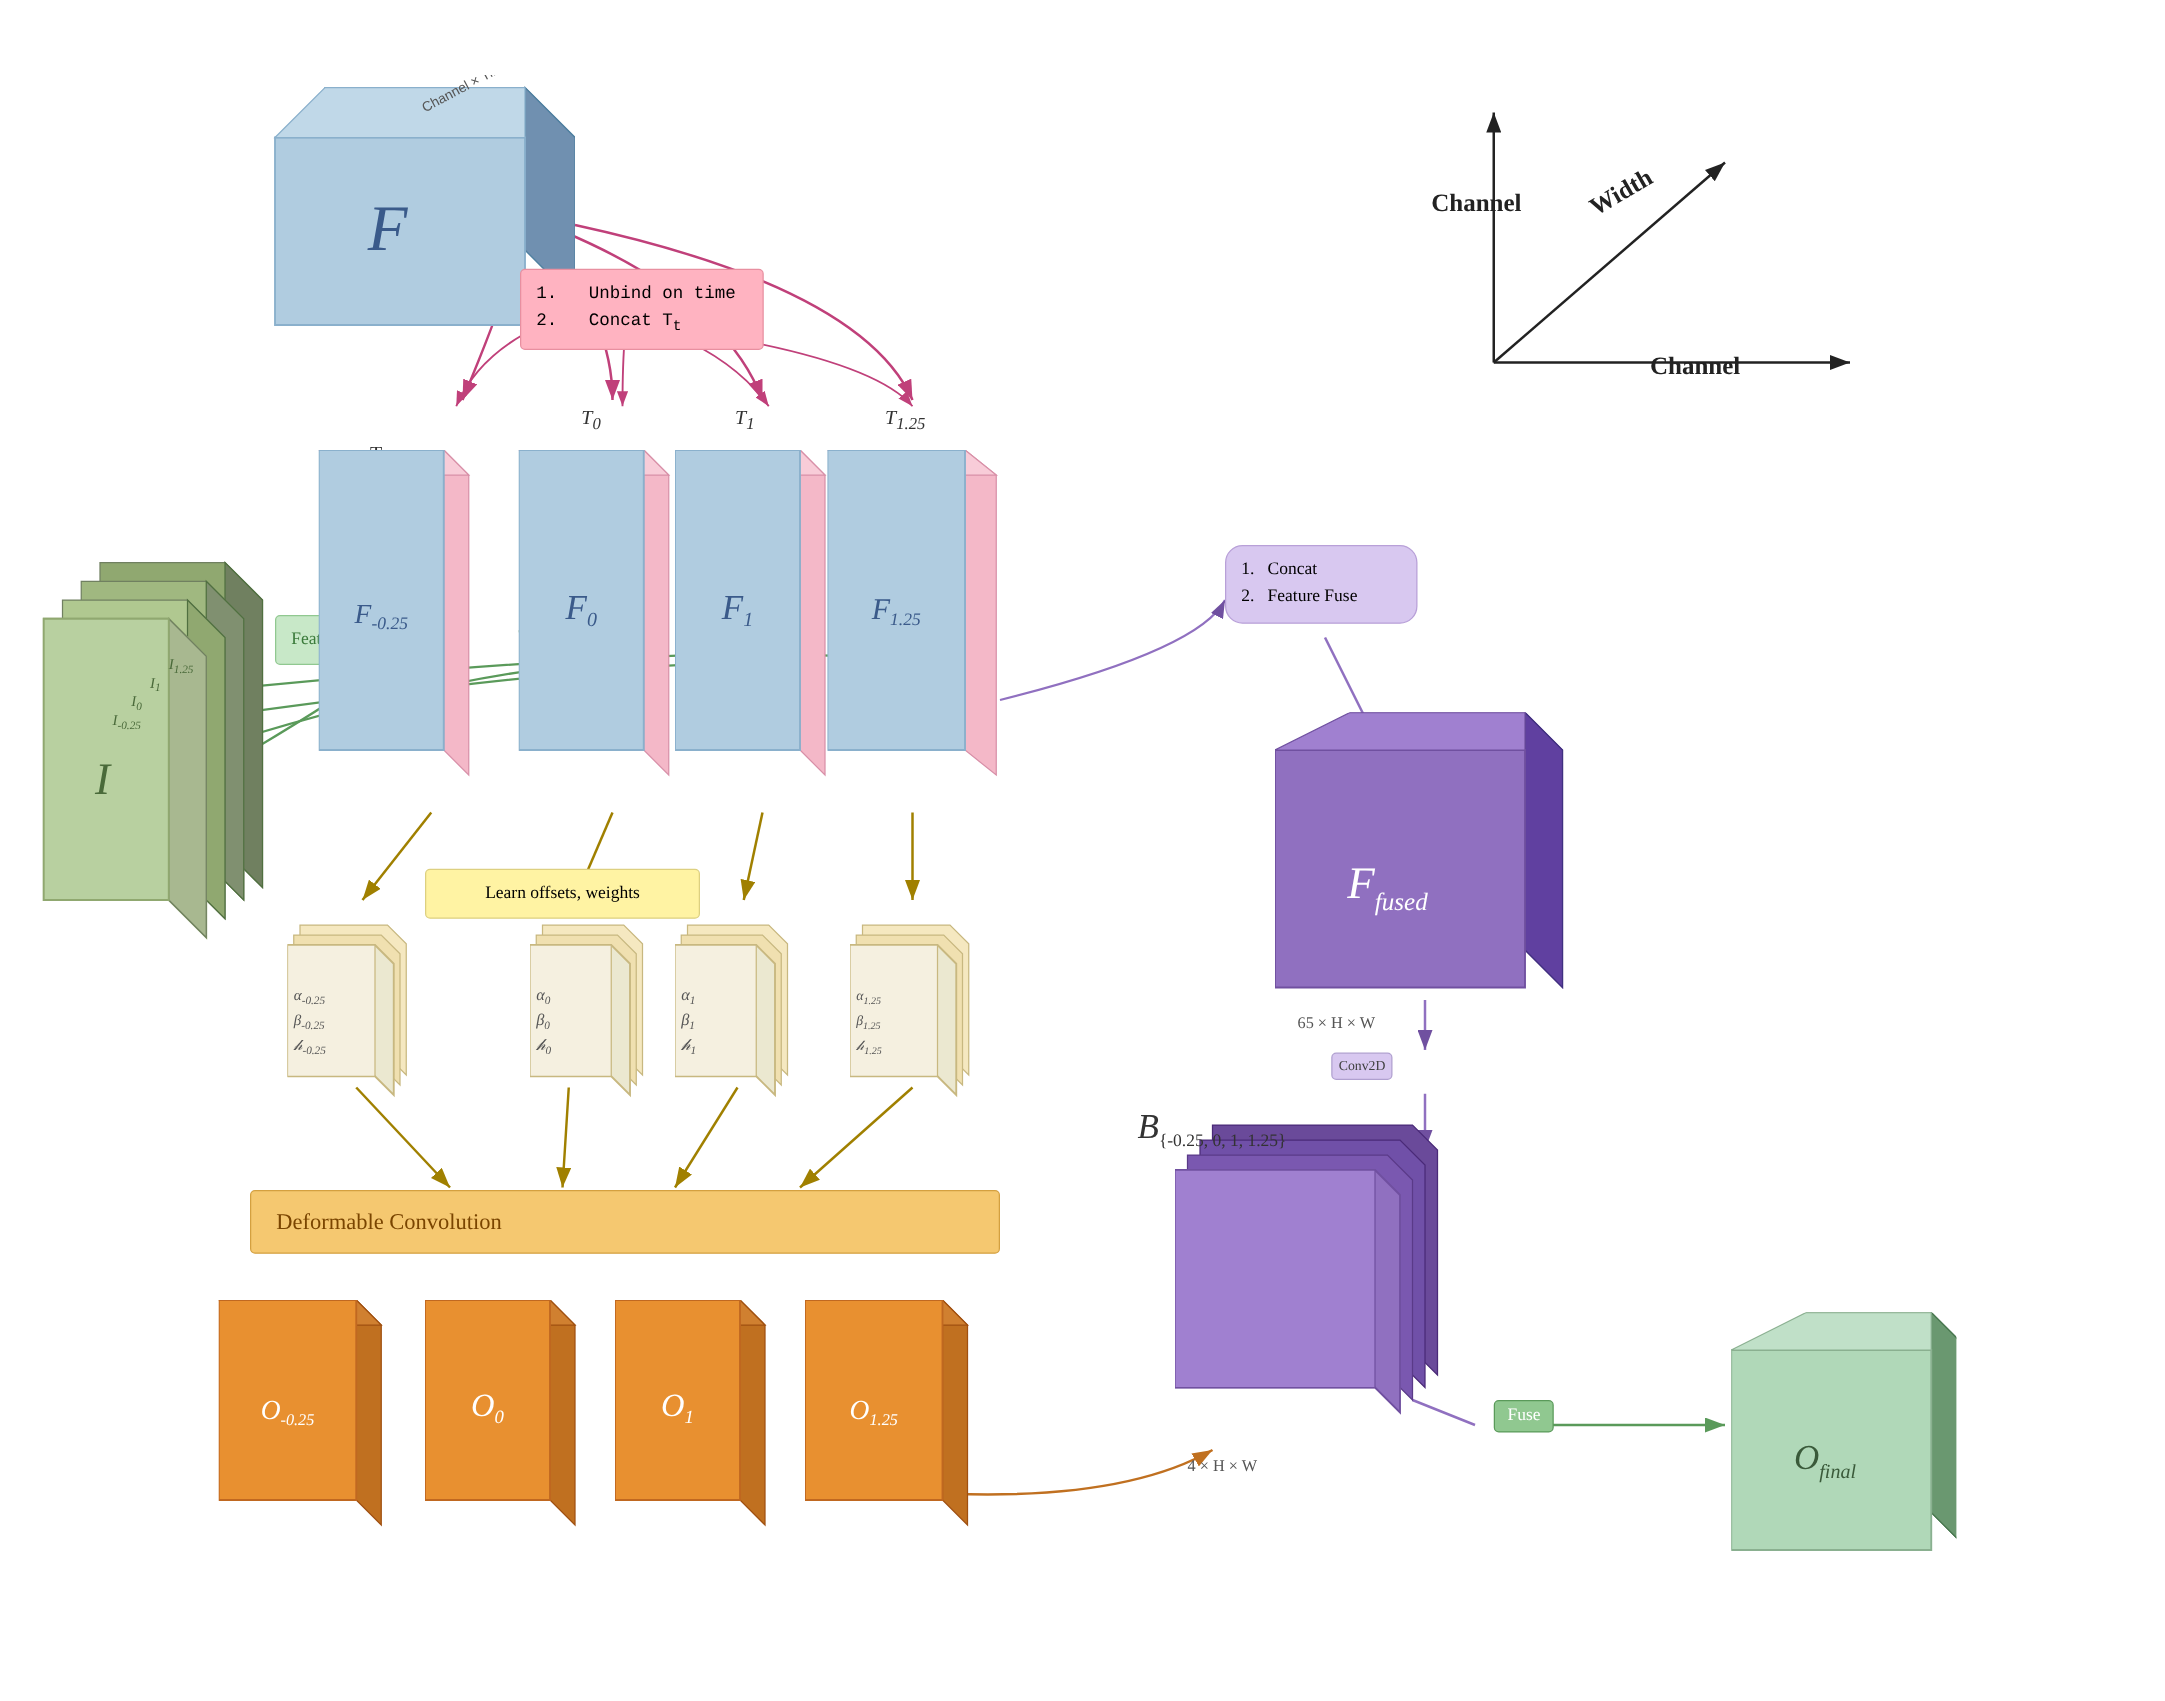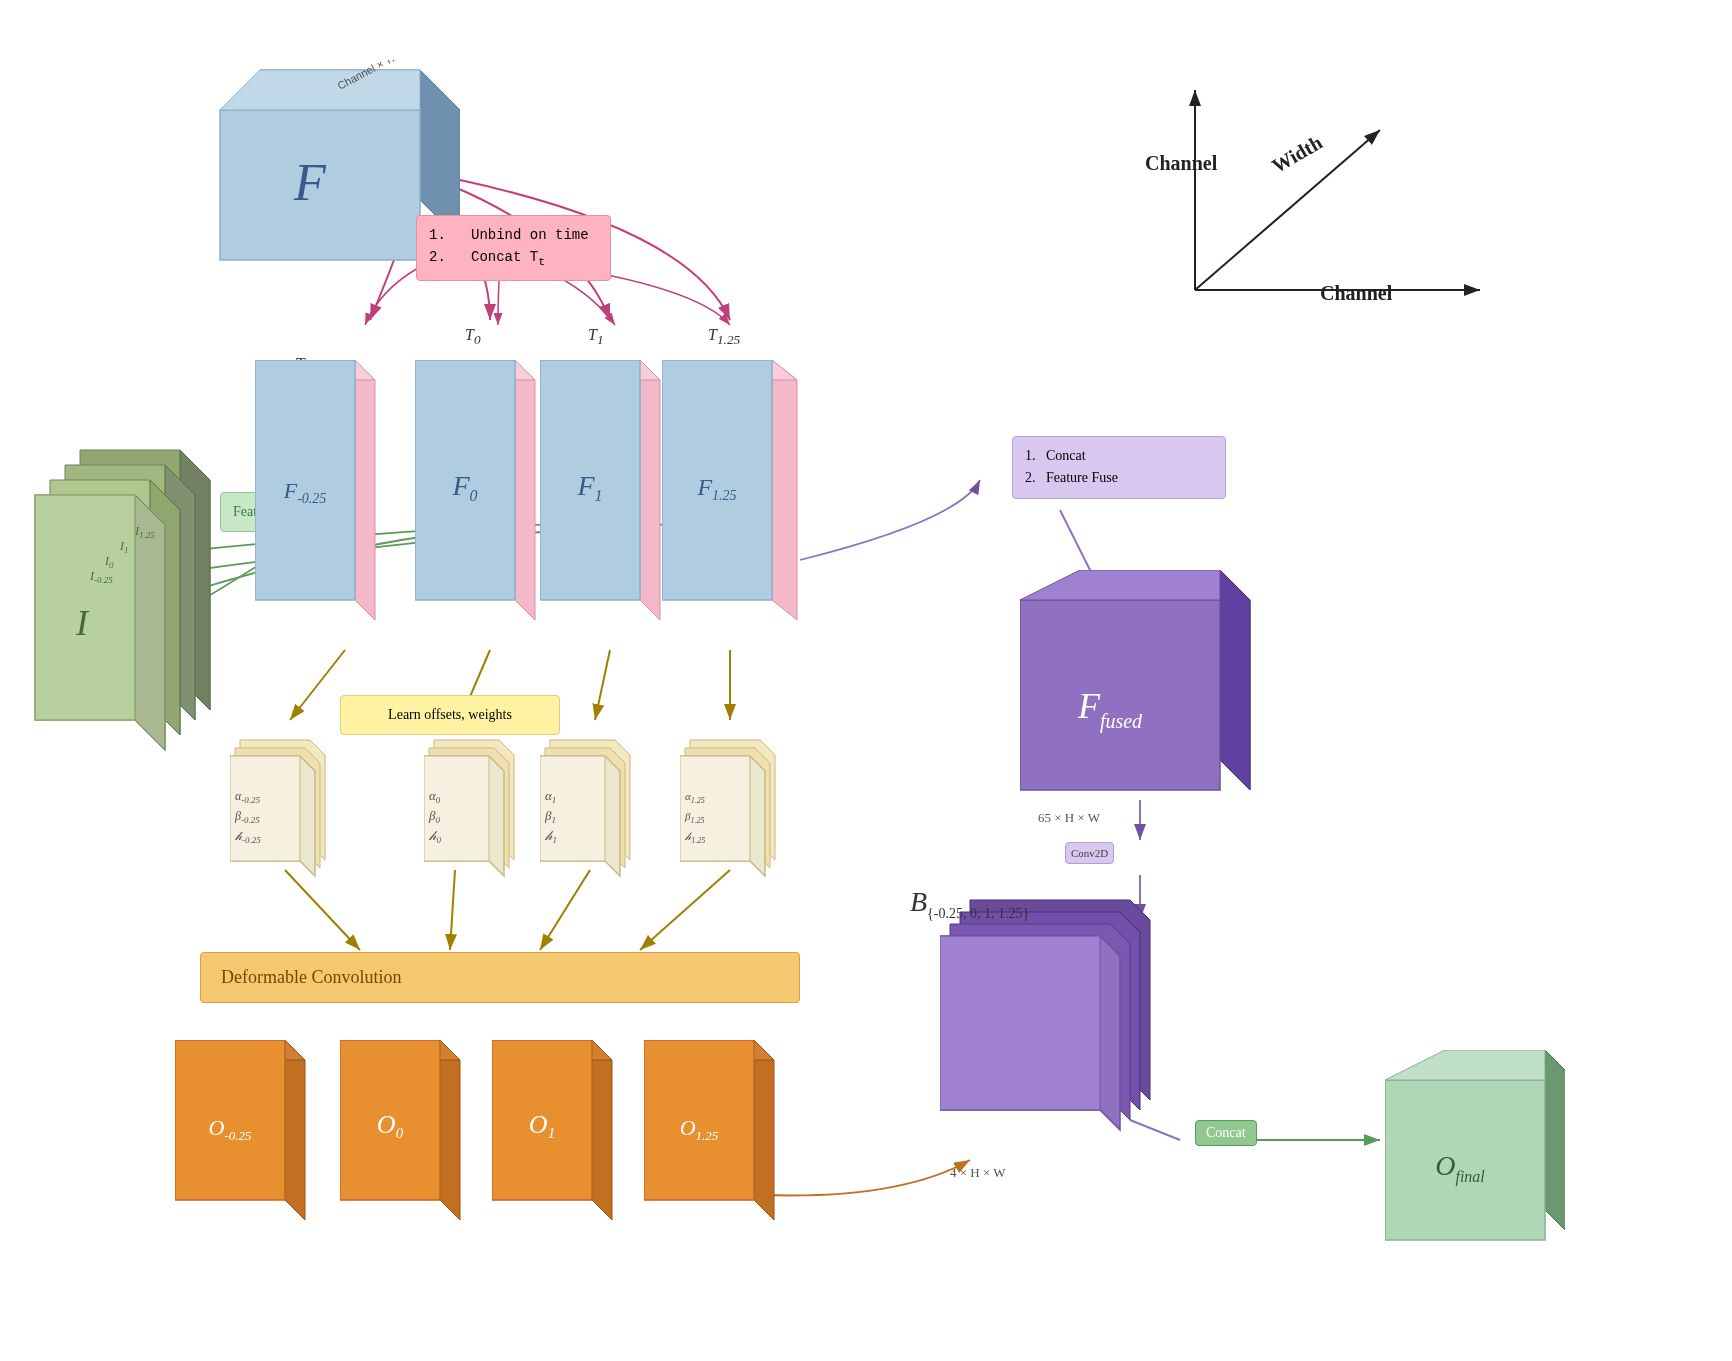--- a/index.html
+++ b/index.html
@@ -338,21 +338,21 @@
 
   <div style="position:absolute; left:644px; top:1040px;">
     <svg width="140" height="200">
       <polygon points="110,0 130,20 130,180 110,160" fill="#c07020" stroke="#a05010" stroke-width="1"></polygon>
       <polygon points="0,0 110,0 130,20 20,20" fill="#d08030" stroke="#a05010" stroke-width="1"></polygon>
       <polygon points="0,0 110,0 110,160 0,160" fill="#e89030" stroke="#c06820" stroke-width="1.5"></polygon>
       <text x="55" y="95" font-size="22" font-style="italic" font-family="Times New Roman" fill="white" text-anchor="middle">O<tspan font-size="13" dy="5">1.25</tspan></text>
     </svg>
   </div>
 
-  <div class="note-box note-purple" style="left:1012px; top:436px; width:214px;">
+  <div class="note-box note-purple" style="left:980px; top:436px; width:154px;border-radius:14px;">
     <div>1.&nbsp;&nbsp; Concat</div>
     <div>2.&nbsp;&nbsp; Feature Fuse</div>
   </div>
 
   <div style="position:absolute; left:1020px; top:570px;">
     <svg width="240" height="270">
 
       <polygon points="60,0 200,0 230,30 230,220 200,190 60,190" fill="#7a5aaa" stroke="#5a3a88" stroke-width="1"></polygon>
       <polygon points="200,0 230,30 230,220 200,190" fill="#6040a0" stroke="#403080" stroke-width="1"></polygon>
       <polygon points="0,30 200,30 200,220 0,220" fill="#9070c0" stroke="#7050a0" stroke-width="1.5"></polygon>
@@ -379,21 +379,21 @@
     </svg>
   </div>
 
   <div style="position:absolute; left:910px; top:886px; font-size:28px; font-style:italic; font-family:'Times New Roman', serif; color:#333;">
     B<span style="font-size:14px; vertical-align:sub; font-style:normal;">{-0.25, 0, 1, 1.25}</span>
   </div>
 
   <div style="position:absolute; left:950px; top:1165px; font-size:13px; color:#555;">4 × H × W</div>
 
   <div class="note-blend" style="position:absolute; left:1195px; top:1120px; font-size:14px;">
-    <span>Concat</span>
+    <span>Fuse</span>
   </div>
 
   <div style="position:absolute; left:1385px; top:1050px;">
     <svg width="180" height="220">
       <polygon points="60,0 160,0 190,30 190,190 160,160 60,160" fill="#8ab890" stroke="#5a8860" stroke-width="1"></polygon>
       <polygon points="160,0 190,30 190,190 160,160" fill="#6a9870" stroke="#4a7850" stroke-width="1"></polygon>
       <polygon points="0,30 160,30 160,190 0,190" fill="#b0d8b8" stroke="#8ab090" stroke-width="1.5"></polygon>
       <polygon points="0,30 60,0 160,0 160,30" fill="#c0e0c8" stroke="#8ab090" stroke-width="1"></polygon>
       <text x="75" y="125" font-size="28" font-style="italic" font-family="Times New Roman" fill="#3a5a3a" text-anchor="middle">O<tspan font-size="16" dy="7">final</tspan></text>
     </svg>

